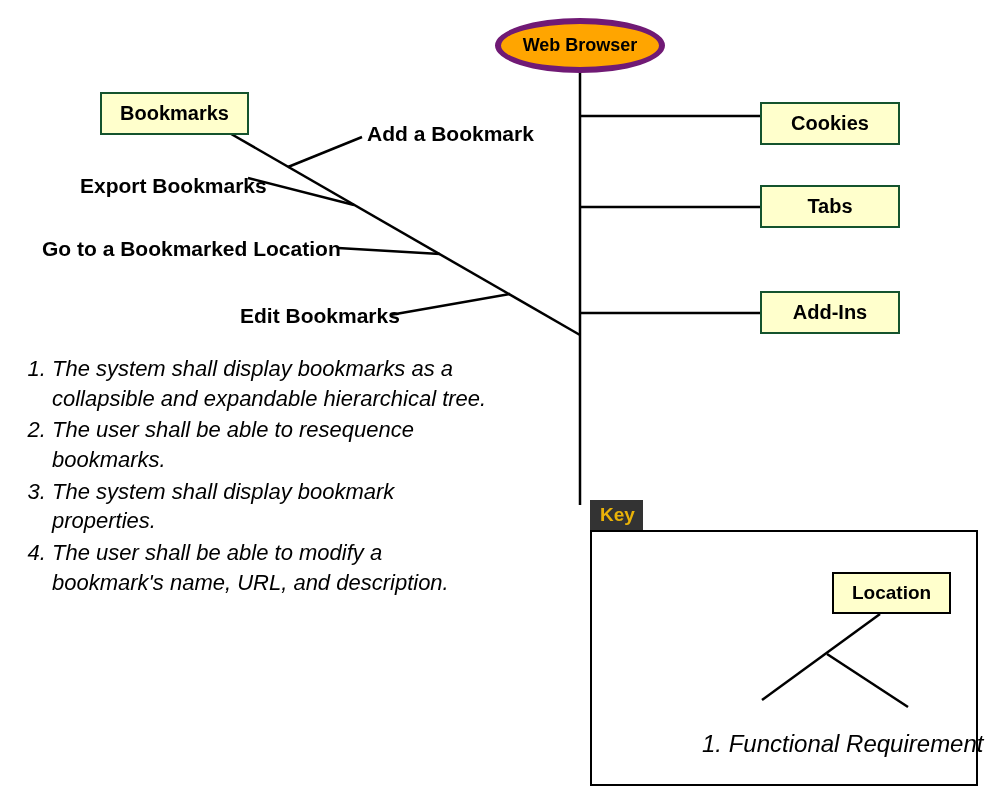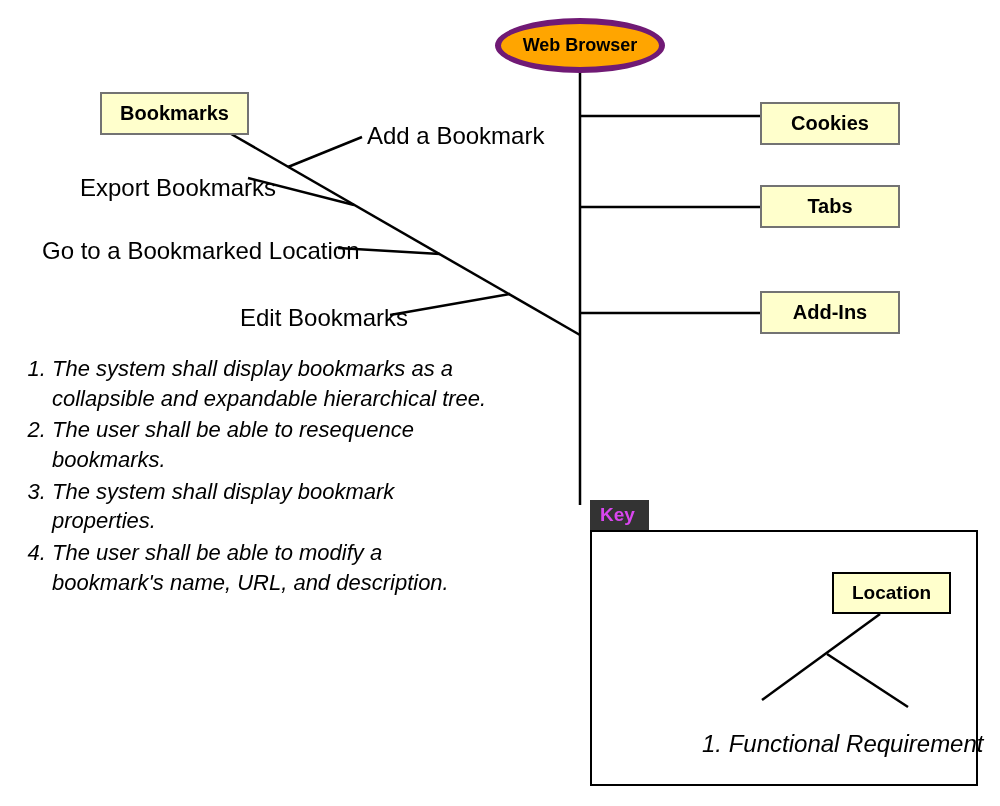--- a/index.html
+++ b/index.html
@@ -21,53 +21,53 @@
     border-radius: 50%;
     display: flex;
     align-items: center;
     justify-content: center;
     font-weight: 600;
     font-size: 18px;
   }
   .node-box {
     position: absolute;
     background: #ffffcc;
-    border: 2px solid #737373;
+    border: 2px solid #14532d;
     display: flex;
     align-items: center;
     justify-content: center;
     font-weight: 600;
     font-size: 20px;
     padding: 8px 18px;
   }
   .branch-label {
     position: absolute;
-    font-weight: 400;
-    font-size: 24px;
+    font-weight: 700;
+    font-size: 21px;
     white-space: nowrap;
   }
   .req-list {
     position: absolute;
     font-style: italic;
     font-size: 22px;
     line-height: 1.35;
     max-width: 460px;
   }
   .req-list ol { margin: 0; padding-left: 22px; }
   .req-list li { margin-bottom: 2px; }
   .key-box {
     position: absolute;
     border: 2px solid #000;
     background: #fff;
   }
   .key-tab {
     position: absolute;
     background: #333;
-    color: #d946ef;
-    padding: 4px 14px 4px 10px;
+    color: #eab308;
+    padding: 4px 8px 4px 10px;
     font-weight: 600;
     font-size: 19px;
   }
   .key-feature {
     position: absolute;
     background: #ffffcc;
     border: 2px solid #000;
     display: flex;
     align-items: center;
     justify-content: center;

